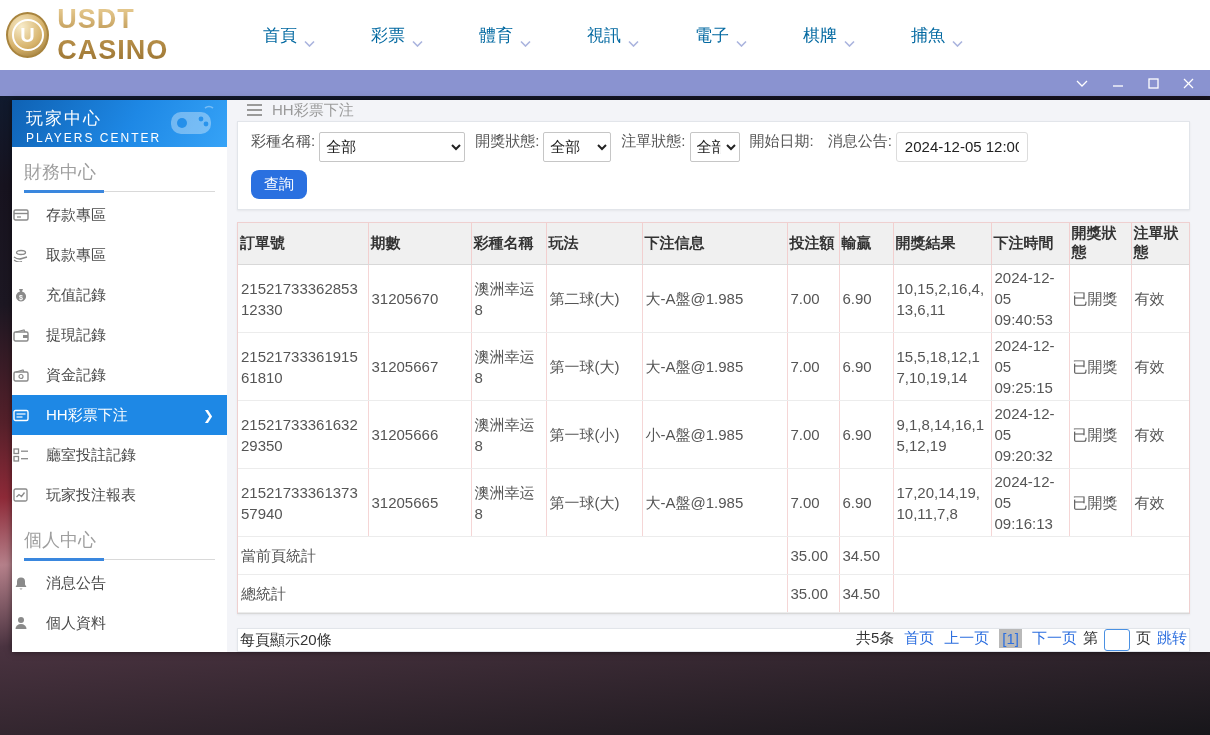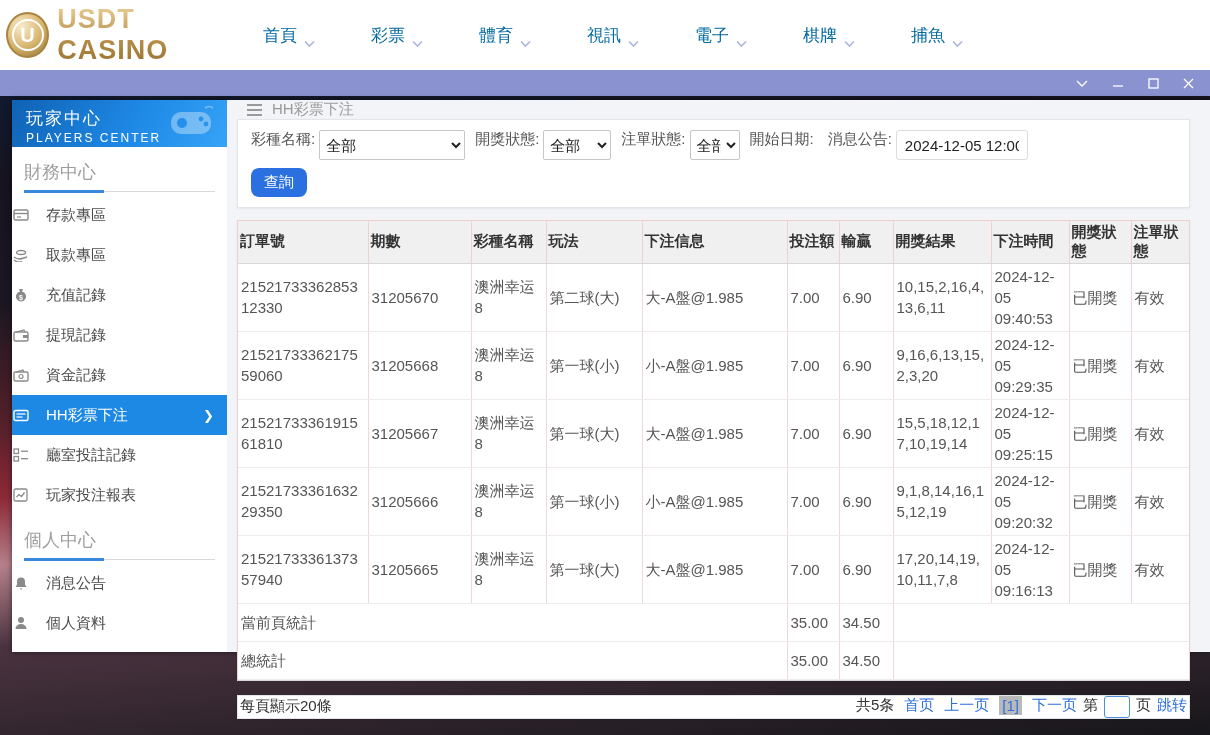--- a/index.html
+++ b/index.html
@@ -415,33 +415,20 @@
                 <td>第二球(大)</td>
                 <td>大-A盤@1.985</td>
                 <td>7.00</td>
                 <td>6.90</td>
                 <td class="brk">10,15,2,16,4,13,6,11</td>
                 <td>2024-12-05 09:40:53</td>
                 <td>已開獎</td>
                 <td>有效</td>
               </tr>
               <tr>
-                <td class="brk">2152173336217559060</td>
-                <td>31205668</td>
-                <td>澳洲幸运8</td>
-                <td>第一球(小)</td>
-                <td>小-A盤@1.985</td>
-                <td>7.00</td>
-                <td>6.90</td>
-                <td class="brk">9,16,6,13,15,2,3,20</td>
-                <td>2024-12-05 09:29:35</td>
-                <td>已開獎</td>
-                <td>有效</td>
-              </tr>
-              <tr>
                 <td class="brk">2152173336191561810</td>
                 <td>31205667</td>
                 <td>澳洲幸运8</td>
                 <td>第一球(大)</td>
                 <td>大-A盤@1.985</td>
                 <td>7.00</td>
                 <td>6.90</td>
                 <td class="brk">15,5,18,12,17,10,19,14</td>
                 <td>2024-12-05 09:25:15</td>
                 <td>已開獎</td>

